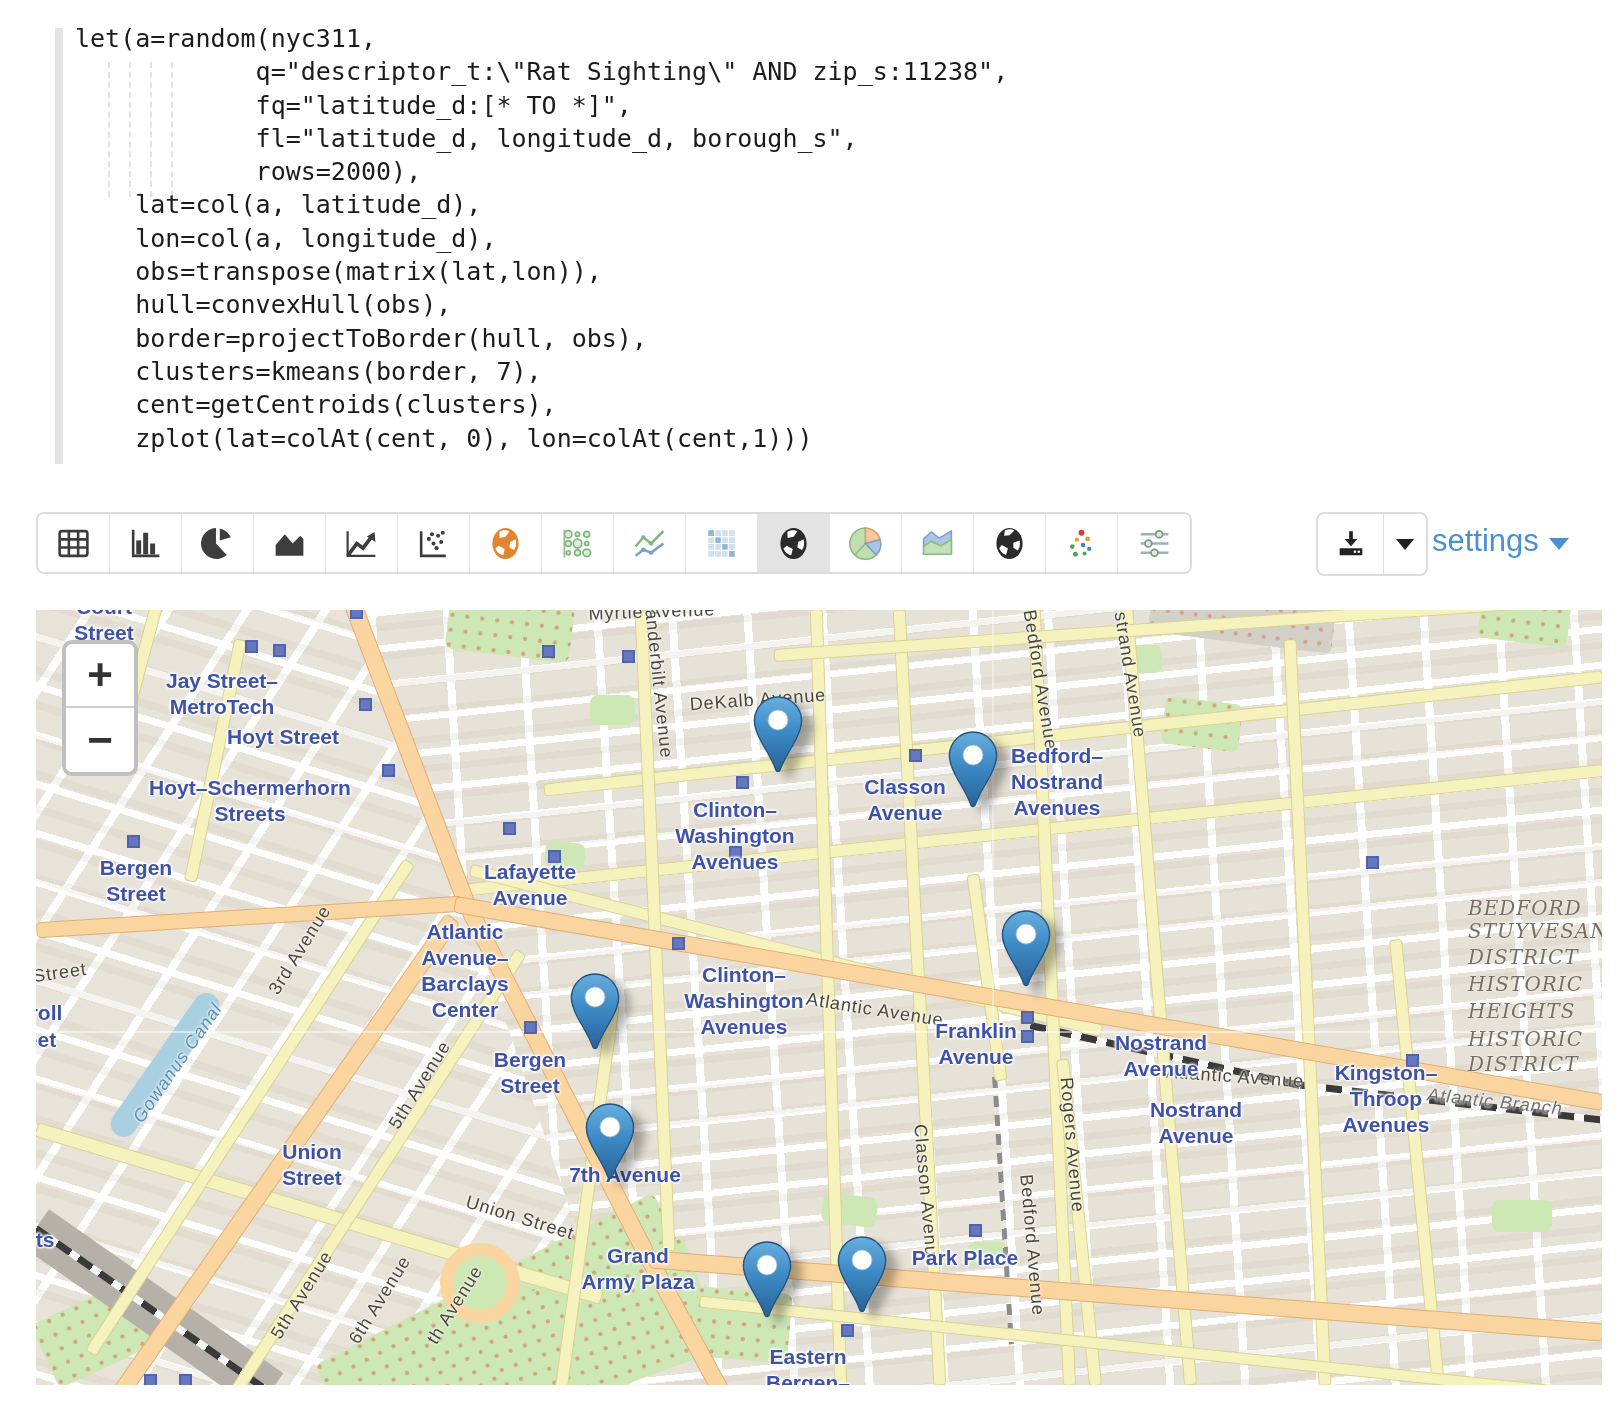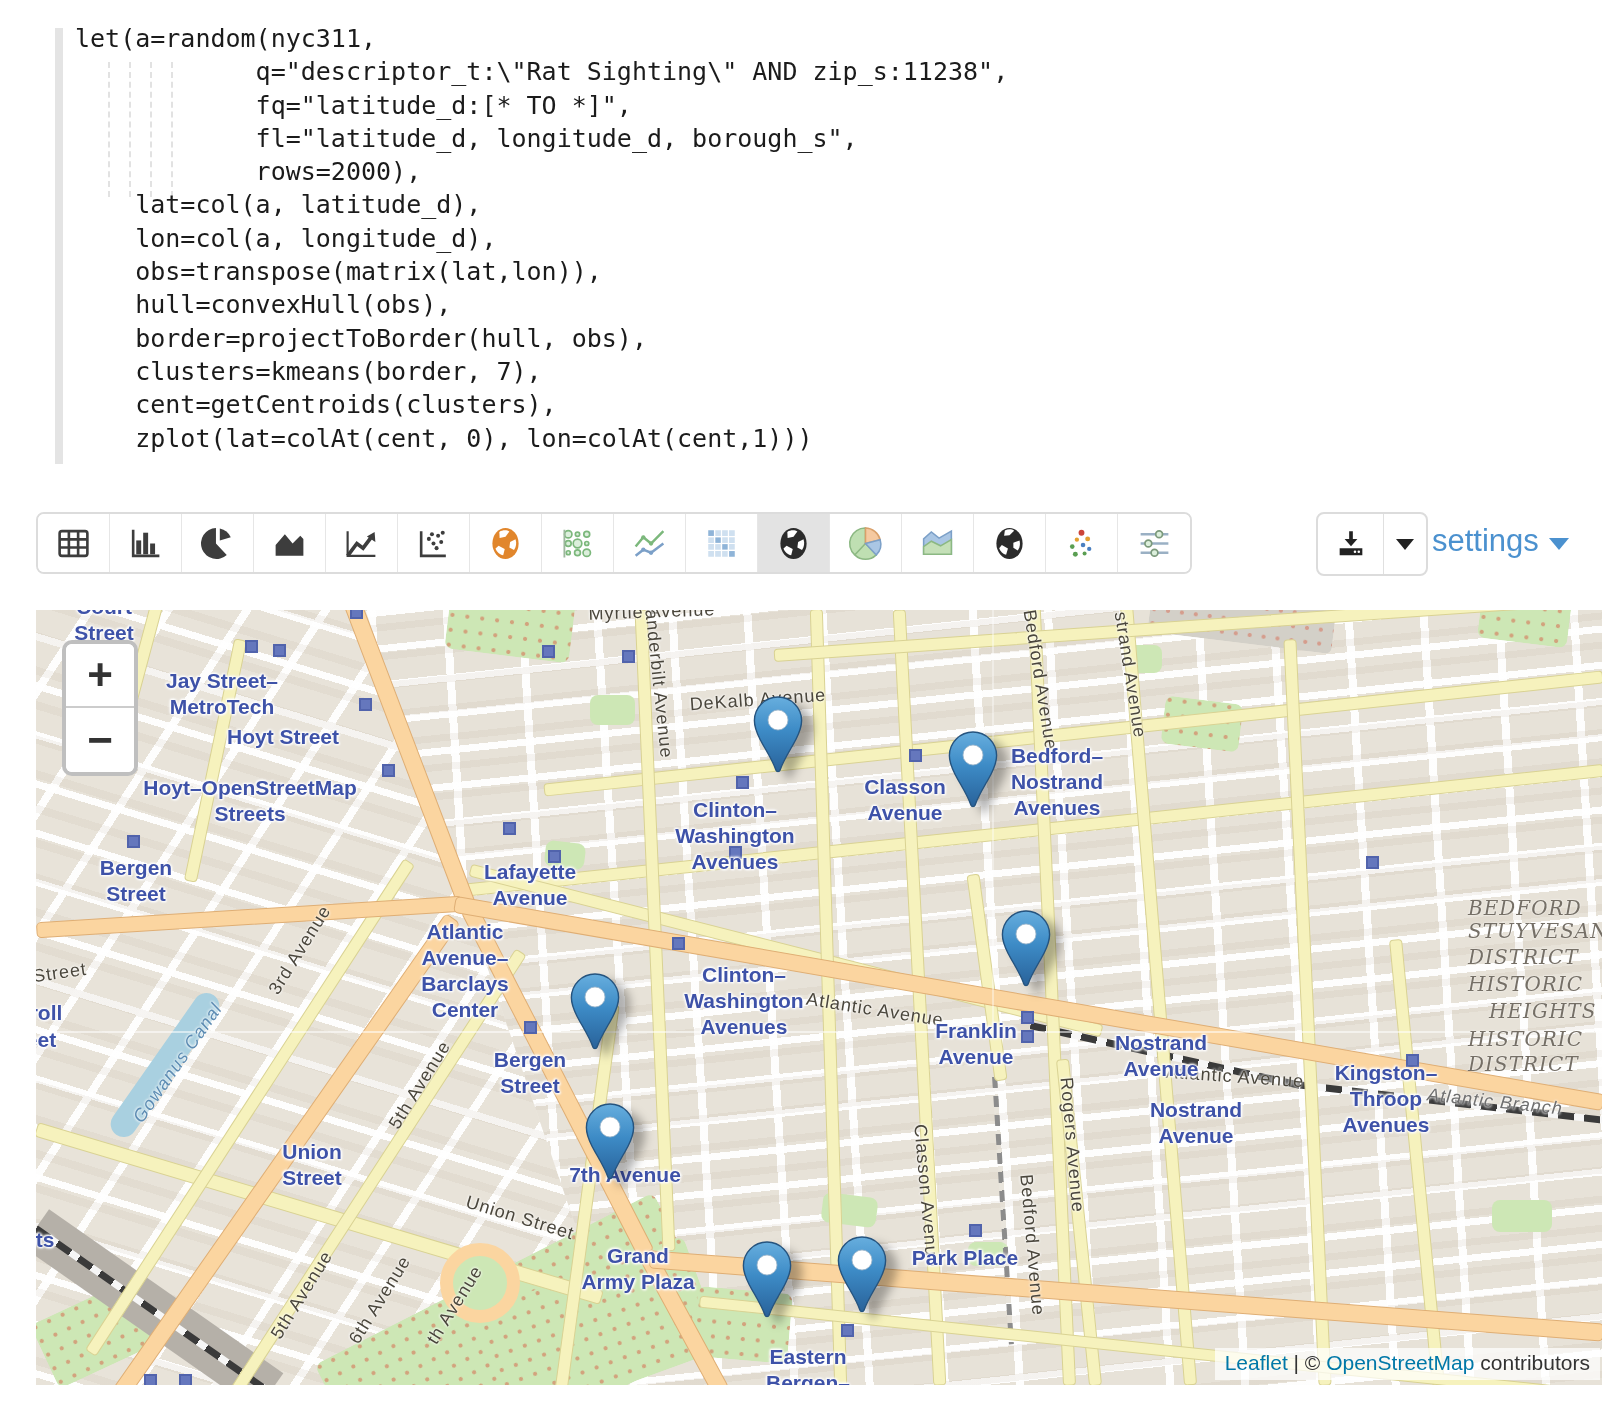--- a/index.html
+++ b/index.html
@@ -355,27 +355,26 @@
   <div id="gap-circle"></div>
 
   <div class="seam-h"></div>
   <div class="seam-v"></div>
 
   <div id="zoom-ctl">
     <div class="zoom-btn" id="zoom-in">+</div>
     <div class="zoom-btn" id="zoom-out">−</div>
   </div>
 
-  <div id="attribution"><span class="lnk">Leaflet</span><span> | © </span><span class="lnk">OpenStreetMap</span><span> contributors</span></div>
 <div class="st-label" style="left: 68px; top: -16px;">Court
 Street</div>
     <div class="st-label" style="left: 186px; top: 58px;">Jay Street–
 MetroTech</div>
     <div class="st-label" style="left: 247px; top: 114px;">Hoyt Street</div>
-    <div class="st-label" style="left: 214px; top: 165px;">Hoyt–OpenStreetMap
+    <div class="st-label" style="left: 214px; top: 165px;">Hoyt–Schermerhorn
 Streets</div>
     <div class="st-label" style="left: 100px; top: 245px;">Bergen
 Street</div>
     <div class="st-label" style="left: 494px; top: 249px;">Lafayette
 Avenue</div>
     <div class="st-label" style="left: 429px; top: 309px;">Atlantic
 Avenue–
 Barclays
 Center</div>
     <div class="st-label" style="left: 494px; top: 437px;">Bergen
@@ -428,21 +427,21 @@
     <div class="str-label" style="left: 890px; top: 586px; transform: translate(-50%, -50%) rotate(85deg);">Classon Avenue</div>
     <div class="str-label" style="left: 996px; top: 635px; transform: translate(-50%, -50%) rotate(85deg);">Bedford Avenue</div>
     <div class="str-label" style="left: 1036px; top: 535px; transform: translate(-50%, -50%) rotate(85deg);">Rogers Avenue</div>
     <div class="str-label" style="left: 839px; top: 400px; transform: translate(-50%, -50%) rotate(9deg);">Atlantic Avenue</div>
     <div class="str-label" style="left: 1199px; top: 467px; transform: translate(-50%, -50%) rotate(4deg);">Atlantic Avenue</div>
     <div class="str-label rail-name" style="left: 1459px; top: 492px; transform: translate(-50%, -50%) rotate(6deg);">Atlantic Branch</div>
     <div class="district" style="left: 1432px; top: 286px;">BEDFORD</div>
     <div class="district" style="left: 1432px; top: 309px;">STUYVESAN</div>
     <div class="district" style="left: 1432px; top: 335px;">DISTRICT</div>
     <div class="district" style="left: 1432px; top: 362px;">HISTORIC</div>
-    <div class="district" style="left: 1432px; top: 389px; margin-left: 21px;">HEIGHTS</div>
+    <div class="district" style="left: 1432px; top: 389px;">HEIGHTS</div>
     <div class="district" style="left: 1432px; top: 417px;">HISTORIC</div>
     <div class="district" style="left: 1432px; top: 442px;">DISTRICT</div>
     <div class="station" style="left: 314px; top: -4px;"></div>
     <div class="station" style="left: 209px; top: 30px;"></div>
     <div class="station" style="left: 237px; top: 34px;"></div>
     <div class="station" style="left: 506px; top: 35px;"></div>
     <div class="station" style="left: 586px; top: 40px;"></div>
     <div class="station" style="left: 323px; top: 88px;"></div>
     <div class="station" style="left: 346px; top: 154px;"></div>
     <div class="station" style="left: 700px; top: 166px;"></div>

